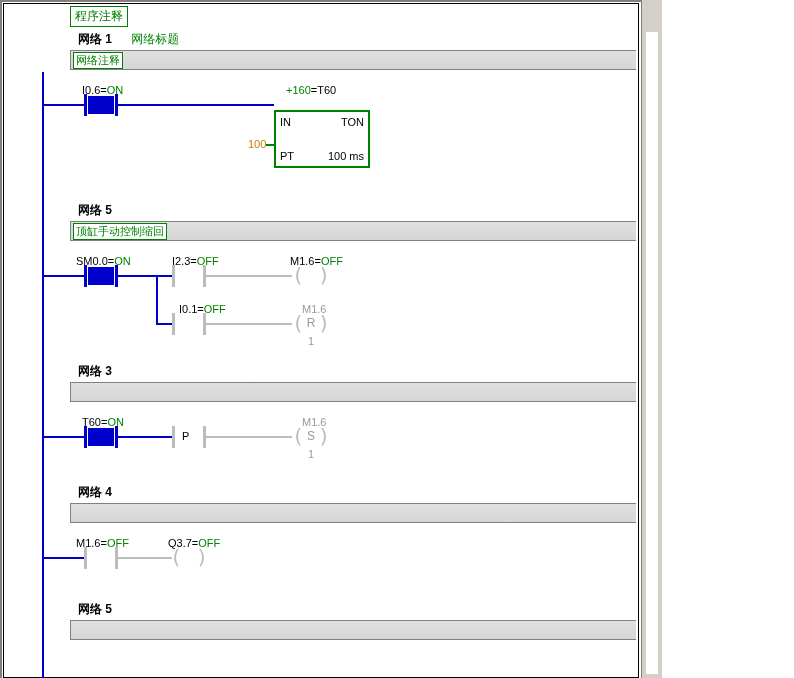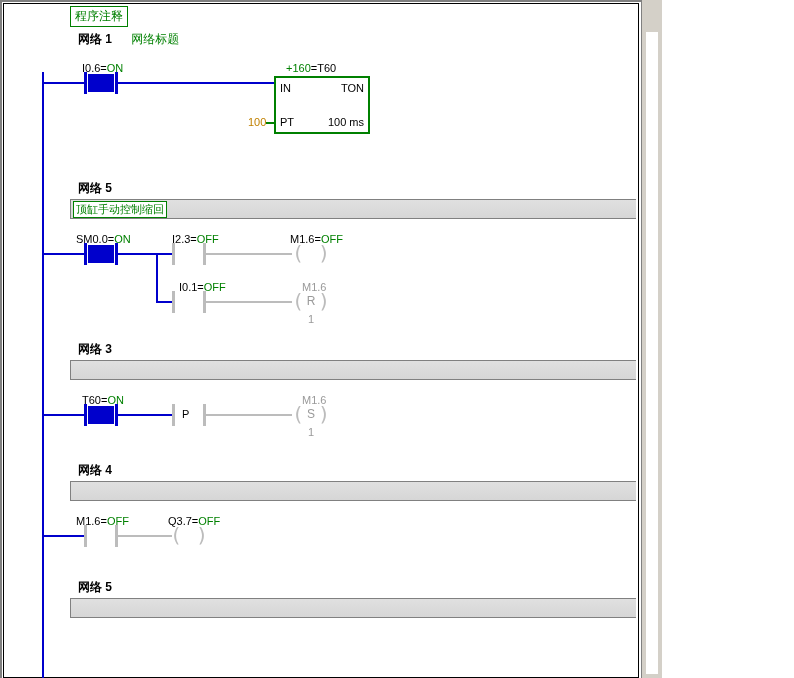--- a/index.html
+++ b/index.html
@@ -207,37 +207,40 @@
   <div class="scroll-area">
 
     
     <div class="program-comment">程序注释</div>
 
     
     <div class="network-hdr">
       <span class="nw">网络 1</span>
       <span class="title">网络标题</span>
     </div>
+    <div class="network-comment-bar">
+      <span class="txt">网络注释</span>
+    </div>
 
     <div class="rung" style="height:130px;">
 
       <div class="hline" style="left:0;top:34px;width:42px"></div>
 
       <div class="label" style="left:40px;top:14px">
         <span class="name">I0.6</span>=<span class="on">ON</span>
       </div>
       <div class="contact-on" style="left:42px;top:24px">
         <div class="blue-fill"></div>
       </div>
       <div class="hline" style="left:76px;top:34px;width:156px"></div>
 
       <div class="label" style="left:244px;top:14px">
         <span class="on">+160</span>=<span class="name">T60</span>
       </div>
-      <div class="timer-box" style="left:232px;top:28px">
+      <div class="timer-box" style="left:232px;top:40px">
         <div class="row" style="top:4px">
             <span>IN</span>
             <span>TON</span>
           </div>
         <div class="row" style="bottom:4px">
             <span>PT</span>
             <span>100 ms</span>
           </div>
       </div>
       <div class="label" style="left:206px;top:68px"><span class="num">100</span></div>

